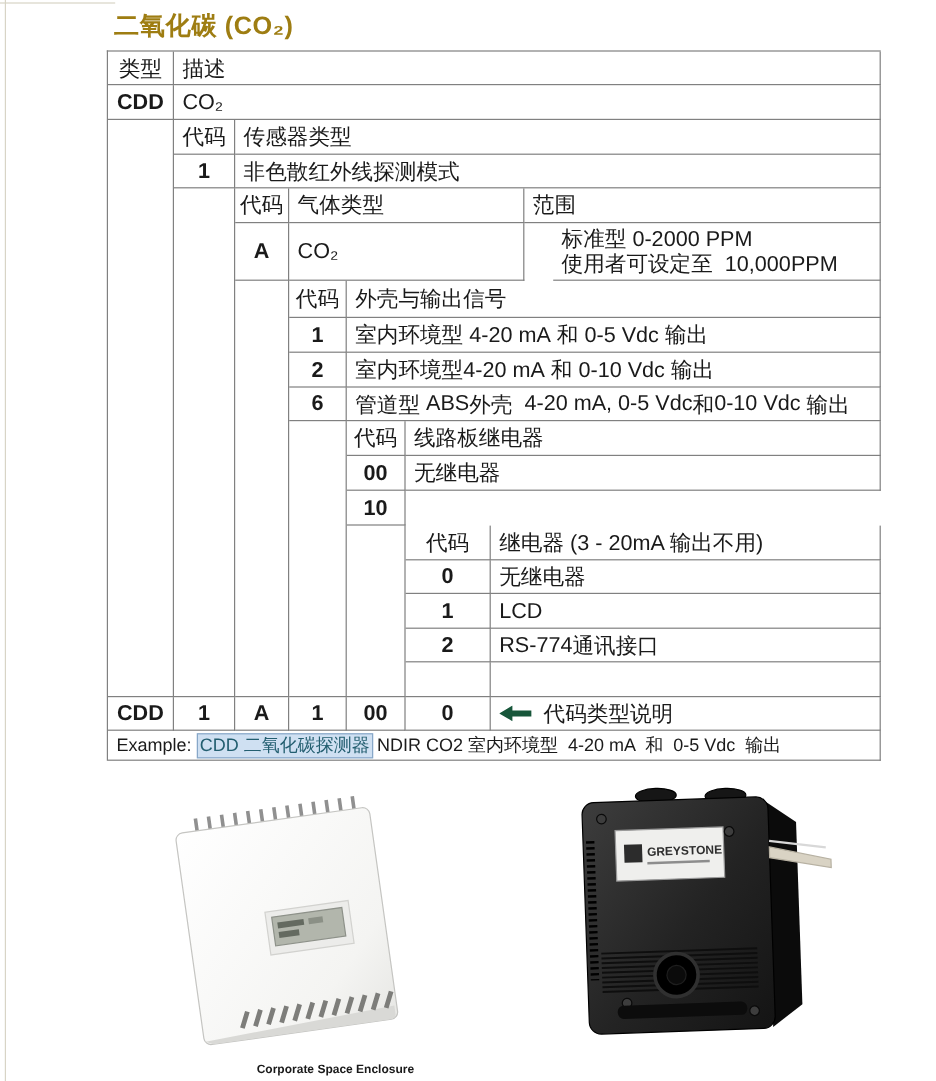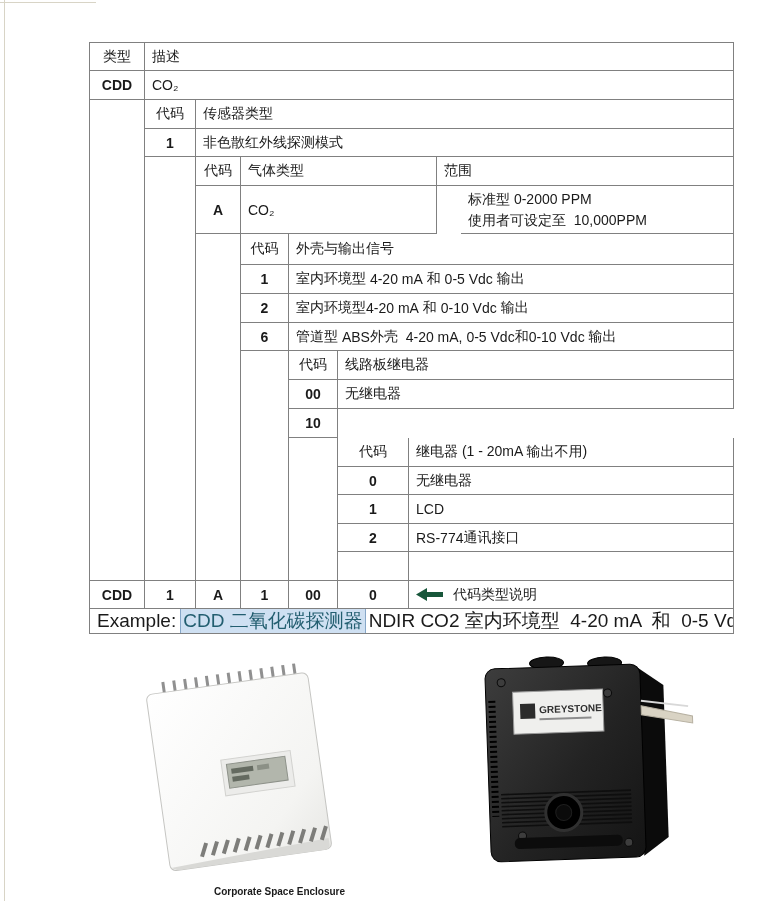--- a/index.html
+++ b/index.html
@@ -20,45 +20,46 @@
     grid-template-columns:55px 51px 45px 48px 49px 71px 28px 297px;
     grid-template-rows:28px 29px 29px 28px 29px 48px 31px 29px 29px 28px 29px 29px 29px 29px 28px 29px 28px 29px 28px 25px;
     border-top:1px solid var(--border-gray);
     border-left:1px solid var(--border-gray);
     background:#fff;
   }
   .cell{
     border-right:1px solid var(--border-gray);
     border-bottom:1px solid var(--border-gray);
     display:flex;align-items:center;
-    padding:0 7px;font-size:14px;white-space:nowrap;overflow:hidden;
+    padding:0 7px;font-size:18px;white-space:nowrap;overflow:hidden;
   }
   .code{justify-content:center;font-weight:700;padding:0 2px;}
   .chdr{justify-content:center;padding:0 2px;}
   .b{font-weight:400;}
   .range{display:block;padding-top:3px;line-height:21px;margin-left:24px;}
   .arrowcell{gap:10px;}
-  .example{font-size:19px;}
+  .example{font-size:15px;}
   .example .hl{
     background:var(--hl-bg);border:1px solid var(--hl-border);color:var(--hl-text);
     padding:0 2px;margin:0 3px 0 4px;
   }
   
   .img-wrap{position:absolute;}
   .caption{position:absolute;font-weight:700;text-align:center;white-space:nowrap;}
   .cap-left{left:152px;top:886px;width:255px;font-size:10px;}
   .cap-right{left:445px;top:879px;width:250px;font-size:10.5px;}
 </style>
 </head>
 <body>
 
 <div class="page">
   <div class="edge-v"></div>
   <div class="edge-h"></div>
 
+  <div class="title">二氧化碳 (CO₂)</div>
 
   <div class="t">
 
     <div class="cell chdr" style="grid-area:1/1/2/2">类型</div>
     <div class="cell" style="grid-area:1/2/2/9">描述</div>
 
     <div class="cell code" style="grid-area:2/1/3/2">CDD</div>
     <div class="cell b" style="grid-area:2/2/3/9">CO₂</div>
 
     <div class="cell" style="grid-area:3/1/19/2"></div>
@@ -119,21 +120,21 @@
 
     <div class="cell code" style="grid-area:12/5/13/6">00</div>
     <div class="cell" style="grid-area:12/6/13/9">
         <span>无继电器</span>
       </div>
     <div class="cell code" style="grid-area:13/5/14/6">10</div>
 
     <div class="cell chdr" style="grid-area:14/6/15/7">代码</div>
     <div class="cell" style="grid-area:14/7/15/9">
         <span>继电器&nbsp; </span>
-        <span class="b">(1 - 20mA 输出不用)</span>
+        <span class="b">(3 - 20mA 输出不用)</span>
       </div>
 
     <div class="cell code" style="grid-area:15/6/16/7">0</div>
     <div class="cell" style="grid-area:15/7/16/9">
         <span>无继电器</span>
       </div>
     <div class="cell code" style="grid-area:16/6/17/7">1</div>
     <div class="cell" style="grid-area:16/7/17/9">
         <span></span>
         <span class="b">LCD</span>

